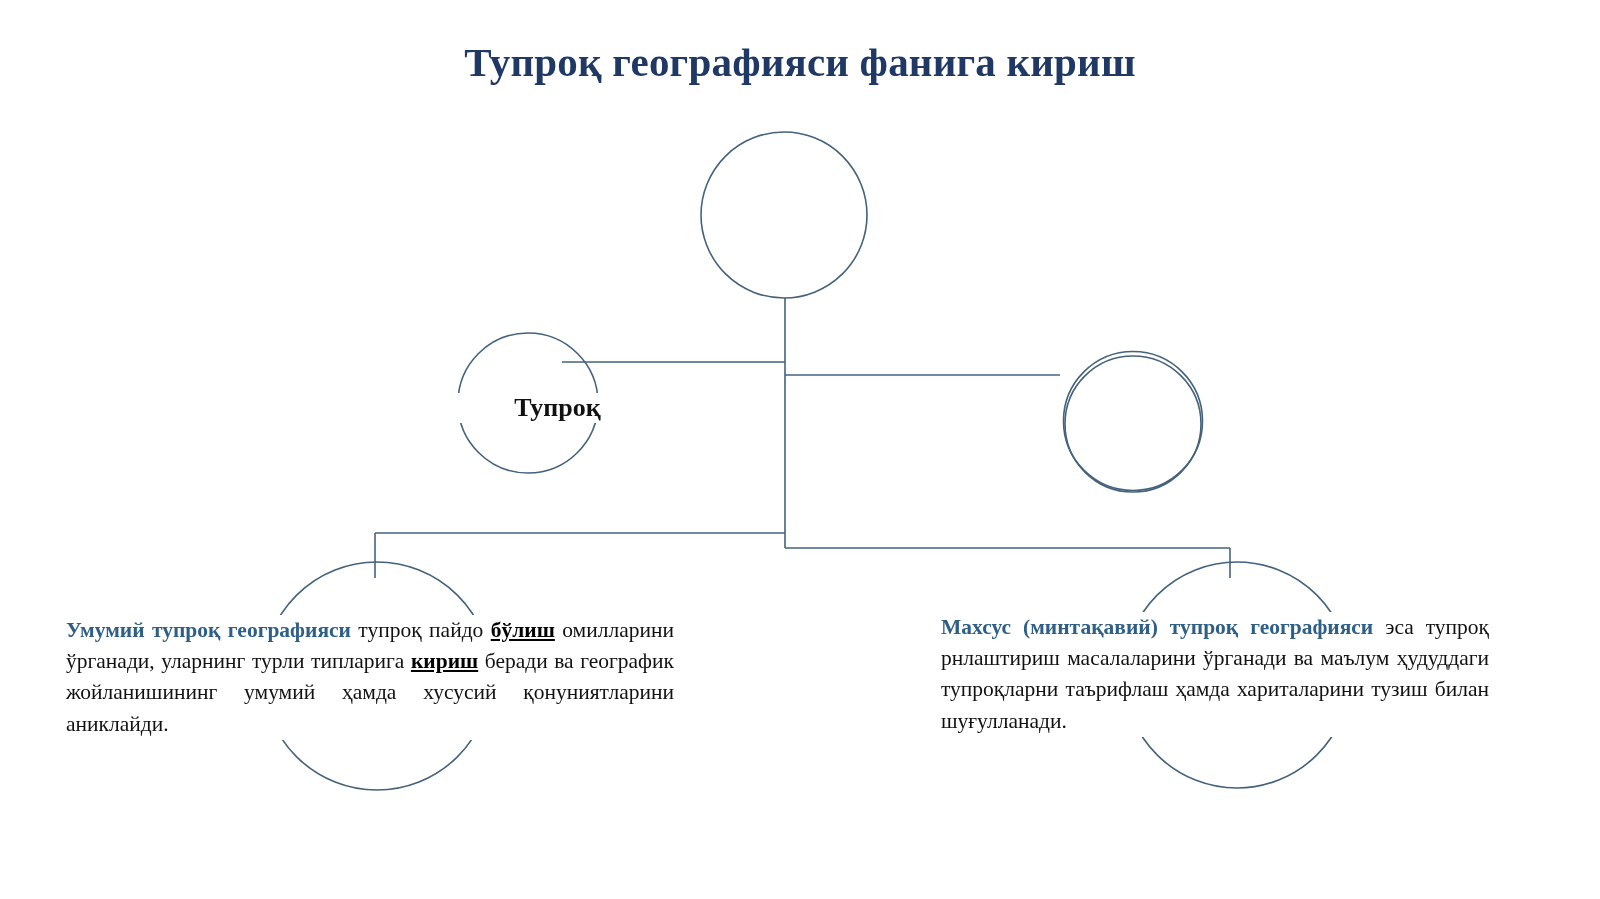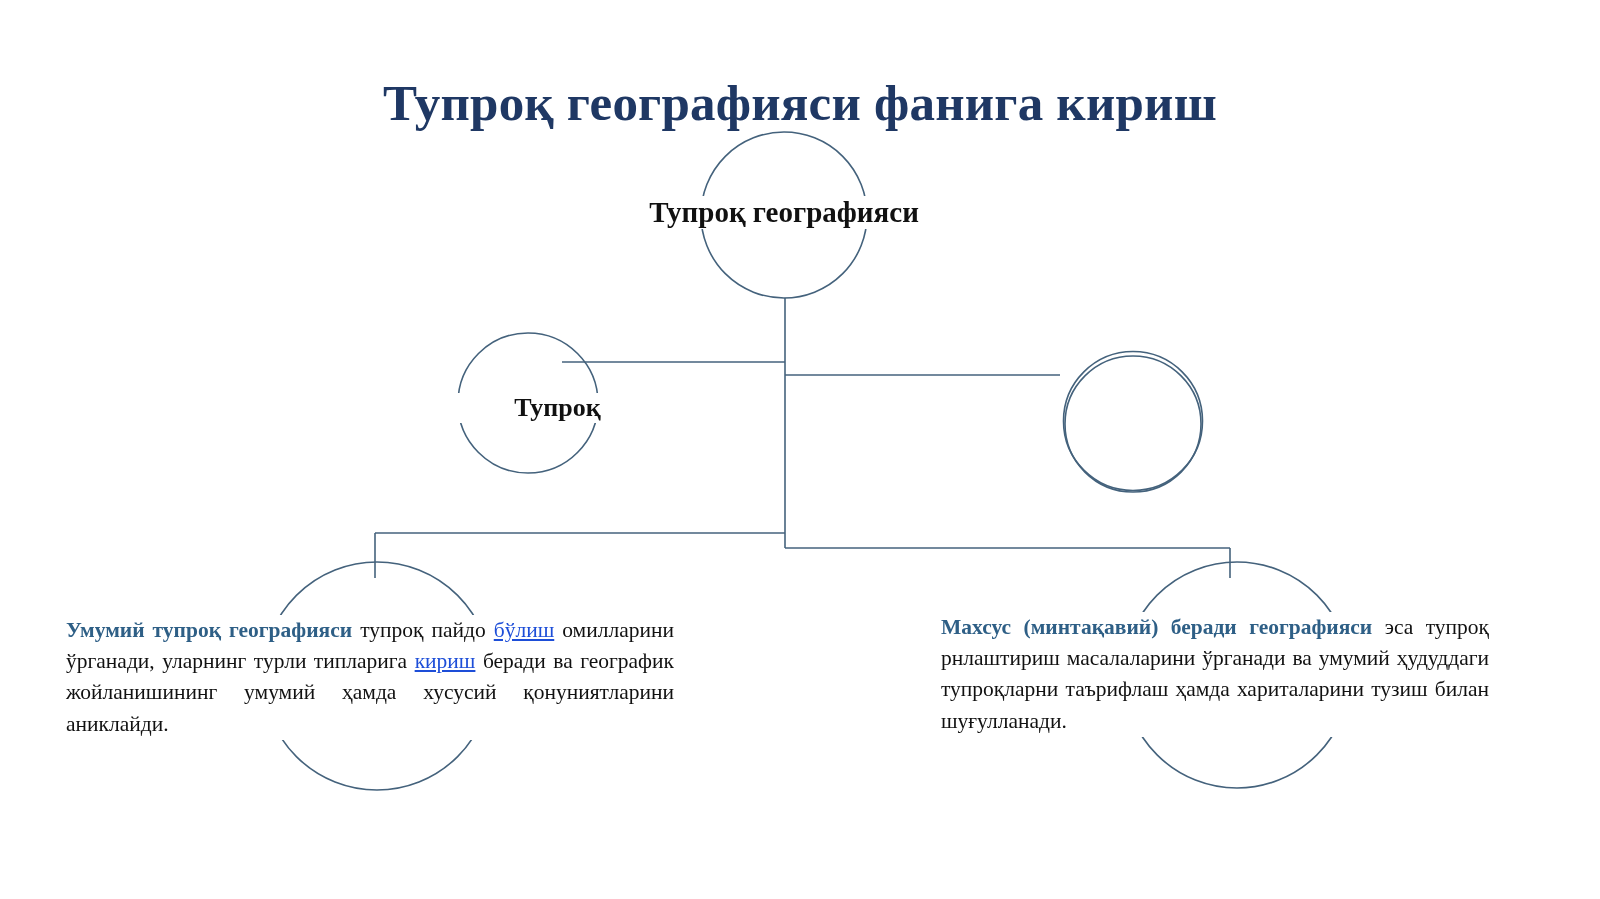--- a/index.html
+++ b/index.html
@@ -17,26 +17,25 @@
     font-family: "Liberation Serif", "DejaVu Serif", serif;
   }
 
   
   #slide-title {
     position: absolute;
     left: 0;
     top: 38px;
     width: 1600px;
     text-align: center;
-    font-size: 51px;
+    font-size: 41px;
     font-weight: bold;
     color: #1F3864;
     letter-spacing: 0.2px;
     white-space: nowrap;
-    margin-top: 36px;
   }
 
   
   #diagram-svg {
     position: absolute;
     left: 0;
     top: 0;
     width: 1600px;
     height: 899px;
   }
@@ -88,22 +87,23 @@
   #leaf-special-text {
     left: 941px;
     top: 612px;
     width: 548px;
   }
   .lead-in {
     font-weight: bold;
     color: #2E5F86;
   }
   .hyperlink {
-    color: #1d4ed8;
+    color: #000000;
     text-decoration: underline;
+    font-weight: bold;
   }
 </style>
 </head>
 <body>
 
 <div id="slide">
 
   <div id="slide-title">Тупроқ географияси фанига кириш</div>
 
   <svg id="diagram-svg" viewBox="0 0 1600 899">
@@ -128,22 +128,21 @@
     <circle cx="528" cy="403" r="70" fill="none" stroke="#44627C" stroke-width="1.6"></circle>
 
     <circle cx="1133" cy="424" r="68" fill="none" stroke="#44627C" stroke-width="1.6"></circle>
     <circle cx="1133" cy="421" r="69.5" fill="none" stroke="#44627C" stroke-width="1.6"></circle>
 
     <circle cx="377" cy="676" r="114" fill="none" stroke="#44627C" stroke-width="1.6"></circle>
 
     <circle cx="1237" cy="675" r="113" fill="none" stroke="#44627C" stroke-width="1.6"></circle>
   </svg>
 
-  <div class="node-label" id="node-root-label">Тупроқ географияси</div>
 
   <div class="node-label" id="node-general-label">Тупроқ</div>
 
 
   <div class="leaf-text" id="leaf-general-text"><span class="lead-in">Умумий тупроқ географияси</span><span> тупроқ пайдо </span><span class="hyperlink">бўлиш</span><span> омилларини ўрганади, уларнинг турли типларига </span><span class="hyperlink">кириш</span><span> беради ва географик жойланишининг умумий ҳамда хусусий қонуниятларини аниклайди.</span></div>
 
-  <div class="leaf-text" id="leaf-special-text"><span class="lead-in">Махсус (минтақавий) беради географияси</span><span> эса тупроқ рнлаштириш масалаларини ўрганади ва умумий ҳудуддаги тупроқларни таърифлаш ҳамда хариталарини тузиш билан шуғулланади.</span></div>
+  <div class="leaf-text" id="leaf-special-text"><span class="lead-in">Махсус (минтақавий) тупроқ географияси</span><span> эса тупроқ рнлаштириш масалаларини ўрганади ва маълум ҳудуддаги тупроқларни таърифлаш ҳамда хариталарини тузиш билан шуғулланади.</span></div>
 
 </div>
 
 </body></html>

